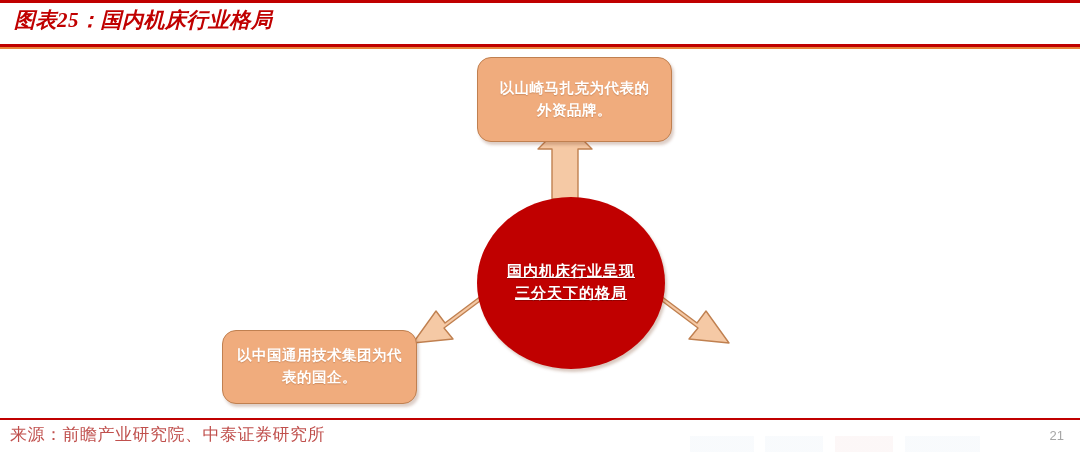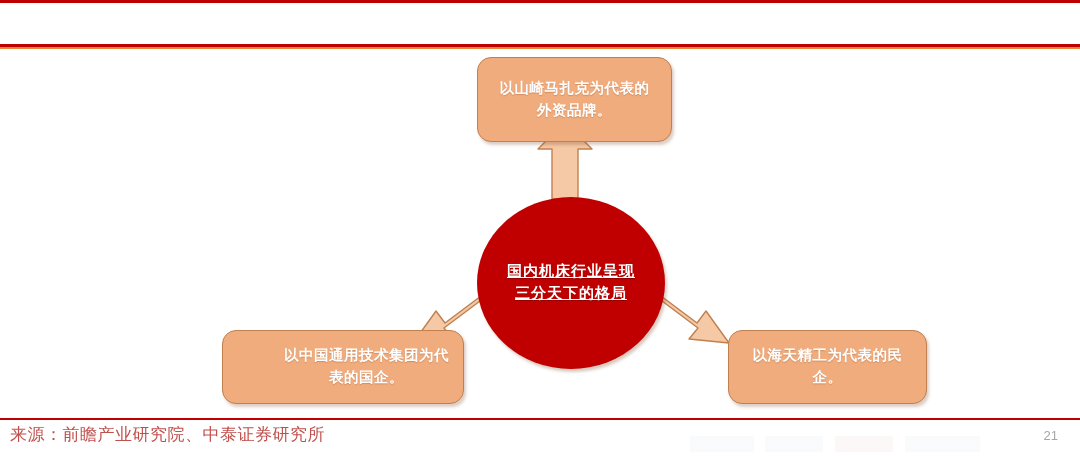--- a/index.html
+++ b/index.html
@@ -121,21 +121,20 @@
     top: 8px;
     width: 193px;
     height: 83px;
   }
   #box-top .node-text { width: 160px; }
   #box-left {
     left: 222px;
     top: 281px;
     width: 193px;
     height: 72px;
-    padding-left: 47px;
   }
   #box-left .node-text { width: 175px; }
   #box-right {
     left: 728px;
     top: 281px;
     width: 197px;
     height: 72px;
   }
   #box-right .node-text { width: 170px; }
 
@@ -164,21 +163,21 @@
     left: 10px;
     top: 423px;
     font-family: "Liberation Serif", "DejaVu Serif", serif;
     font-size: 17px;
     color: #c0504d;
     white-space: nowrap;
     letter-spacing: 0.5px;
   }
   .page-number {
     position: absolute;
-    right: 22px;
+    right: 16px;
     top: 428px;
     font-family: "Liberation Sans", "DejaVu Sans", sans-serif;
     font-size: 13px;
     color: #a6a6a6;
   }
   .watermark {
     position: absolute;
     left: 690px;
     top: 436px;
     width: 290px;
@@ -188,20 +187,21 @@
     pointer-events: none;
   }
 </style>
 </head>
 <body>
 
 <div id="page">
 
   <div class="top-rule"></div>
 
+  <div class="title">图表25：国内机床行业格局</div>
 
   <div class="title-rule-outer"></div>
   <div class="title-rule-inner"></div>
 
   <div class="canvas">
 
     <svg class="arrow-layer" viewBox="0 0 1080 369" width="1080" height="369">
 
       <polygon points="552,150 552,100 538,100 565,73 592,100 578,100 578,150" fill="#f5c9a5" stroke="#c08050" stroke-width="1.4" stroke-linejoin="round"></polygon>
 
@@ -215,23 +215,20 @@
     </div>
 
     <div class="center-circle">
       <div class="center-circle-text">国内机床行业呈现三分天下的格局</div>
     </div>
 
     <div class="node-box" id="box-left">
       <div class="node-text">以中国通用技术集团为代表的国企。</div>
     </div>
 
-    <div class="node-box" id="box-right">
-      <div class="node-text">以海天精工为代表的民企。</div>
-    </div>
 
   </div>
 
   <div class="footer-rule"></div>
 
   <div class="source">来源：前瞻产业研究院、中泰证券研究所</div>
 
   <div class="watermark"></div>
 
   <div class="page-number">21</div>

